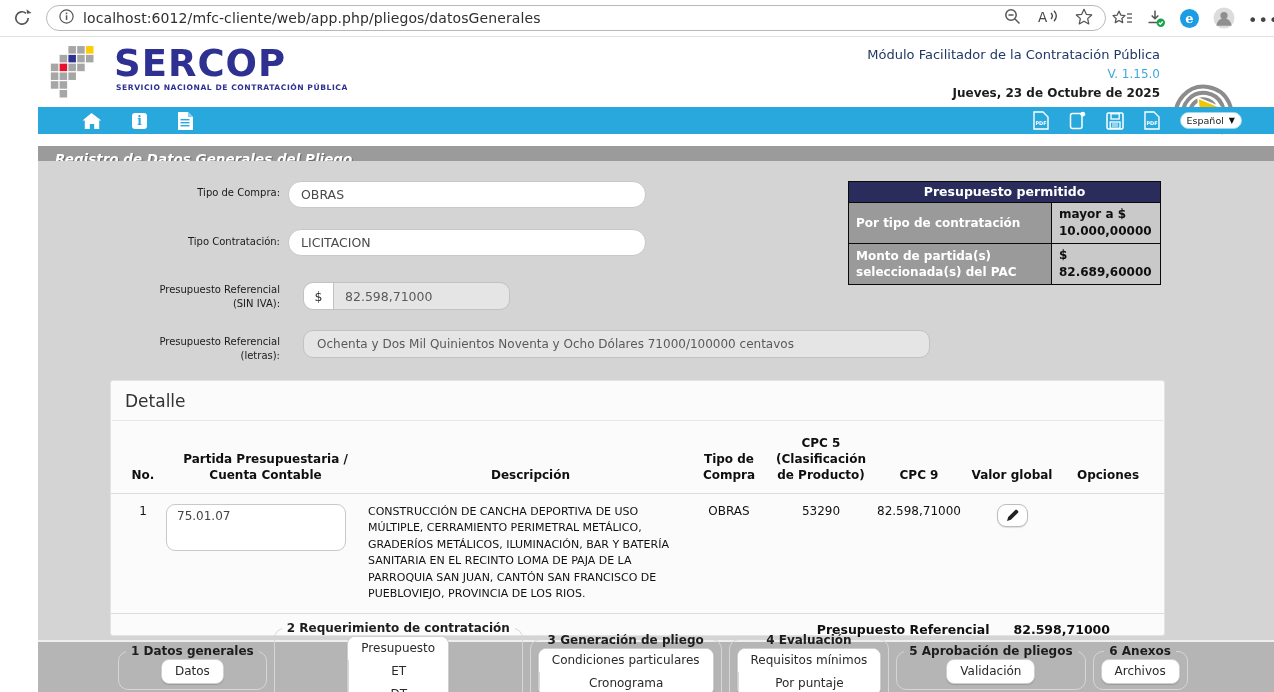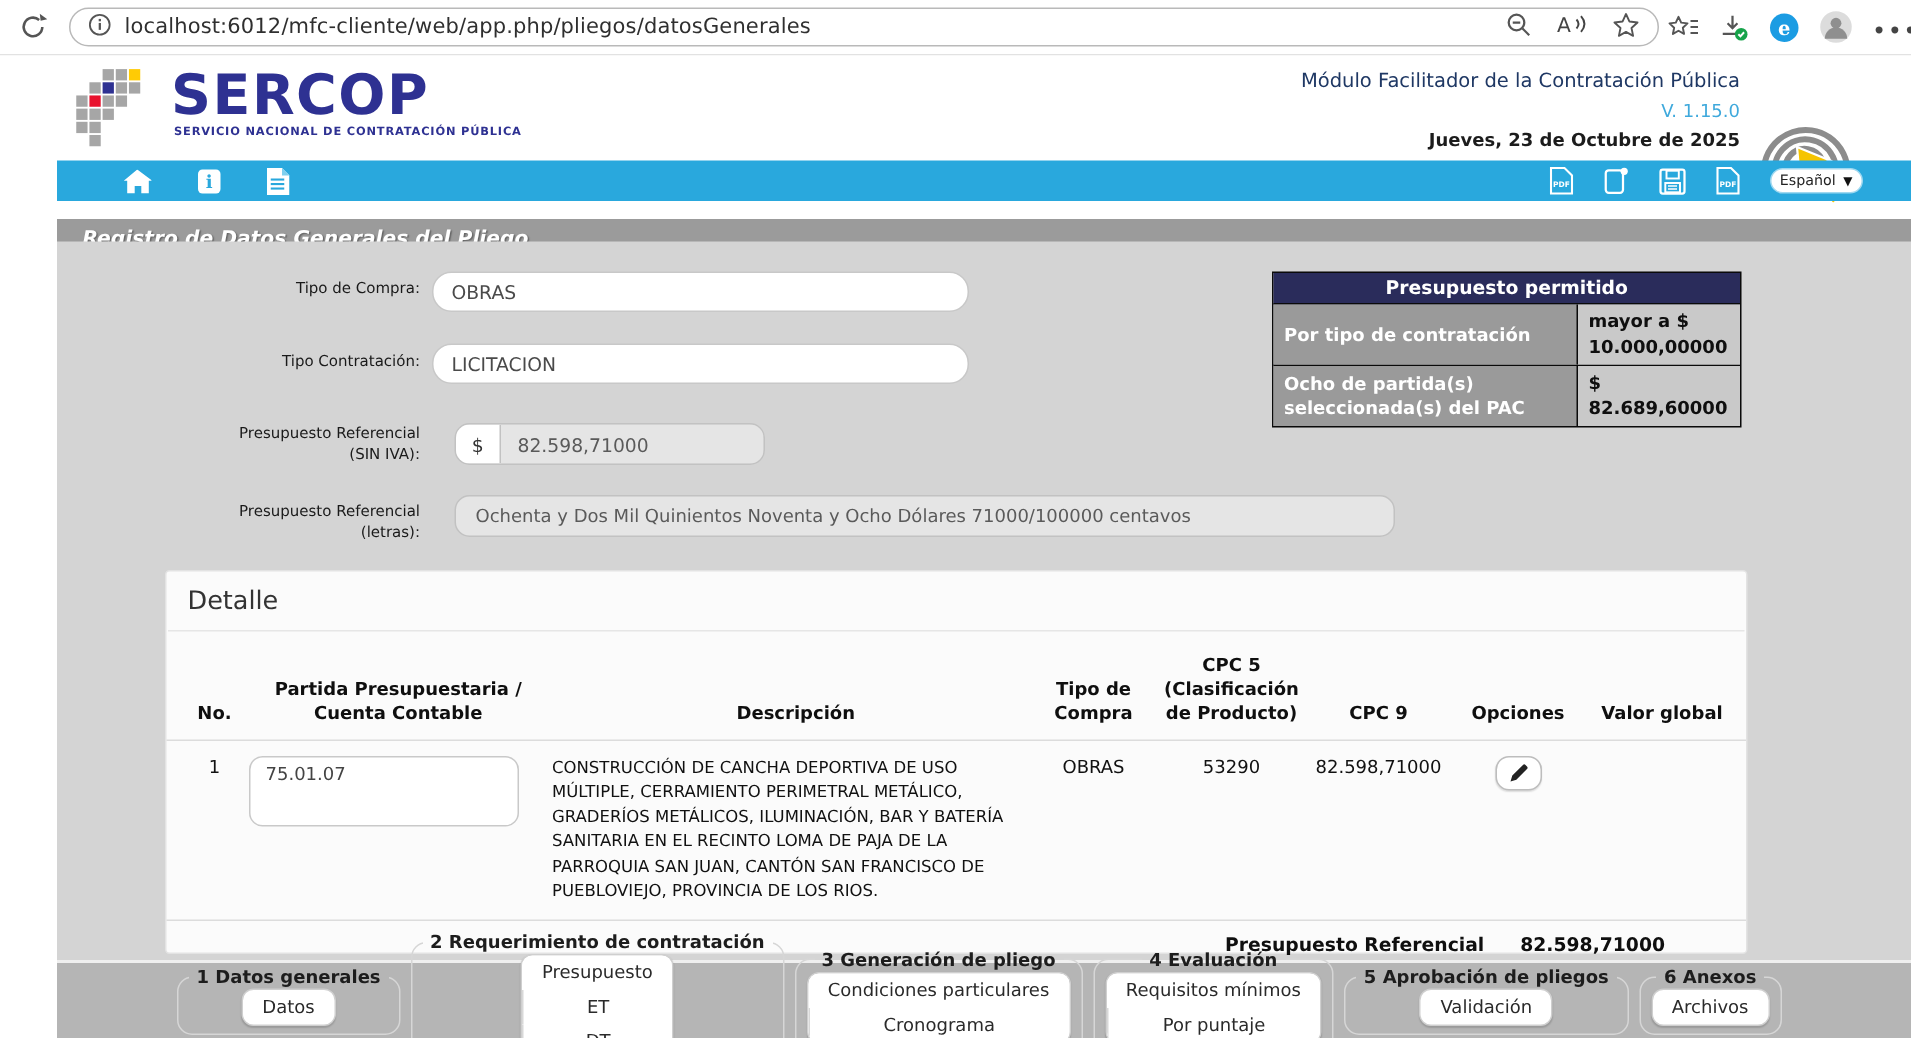--- a/index.html
+++ b/index.html
@@ -248,21 +248,21 @@
     <input class="pill-input" style="left: 250px; top: 68px; width: 358px;" value="LICITACION">
 
     <div class="pp">
       <div class="pp-head">Presupuesto permitido</div>
       <div class="pp-row">
         <div class="pp-label">Por tipo de contratación</div>
         <div class="pp-val">mayor a $
 10.000,00000</div>
       </div>
       <div class="pp-row">
-        <div class="pp-label">Ocho de partida(s)
+        <div class="pp-label">Monto de partida(s)
 seleccionada(s) del PAC</div>
         <div class="pp-val">$   82.689,60000</div>
       </div>
     </div>
 
     <div class="f-label" style="top:122px; white-space:pre-line; line-height:1.35;">Presupuesto Referencial
 (SIN IVA):</div>
     <div class="dis-group" style="top:121px; width:207px;">
       <div class="dis-addon">$</div>
       <div class="dis-value" style="flex:1;">82.598,71000</div>
@@ -280,22 +280,22 @@
         <div>No.</div>
         <div>Partida Presupuestaria /
 Cuenta Contable</div>
         <div>Descripción</div>
         <div>Tipo de
 Compra</div>
         <div>CPC 5
 (Clasificación
 de Producto)</div>
         <div>CPC 9</div>
+        <div>Valor global</div>
         <div>Opciones</div>
-        <div>Valor global</div>
       </div>
 
       <div class="dgrid drow">
         <div>1</div>
         <div style="text-align:left; padding-left:3px;">
           <input class="partida-input" value="75.01.07" style="">
         </div>
         <div class="cell-desc">CONSTRUCCIÓN DE CANCHA DEPORTIVA DE USO MÚLTIPLE, CERRAMIENTO PERIMETRAL METÁLICO, GRADERÍOS METÁLICOS, ILUMINACIÓN, BAR Y BATERÍA SANITARIA EN EL RECINTO LOMA DE PAJA DE LA PARROQUIA SAN JUAN, CANTÓN SAN FRANCISCO DE PUEBLOVIEJO, PROVINCIA DE LOS RIOS.</div>
         <div>OBRAS</div>
         <div>53290</div>

